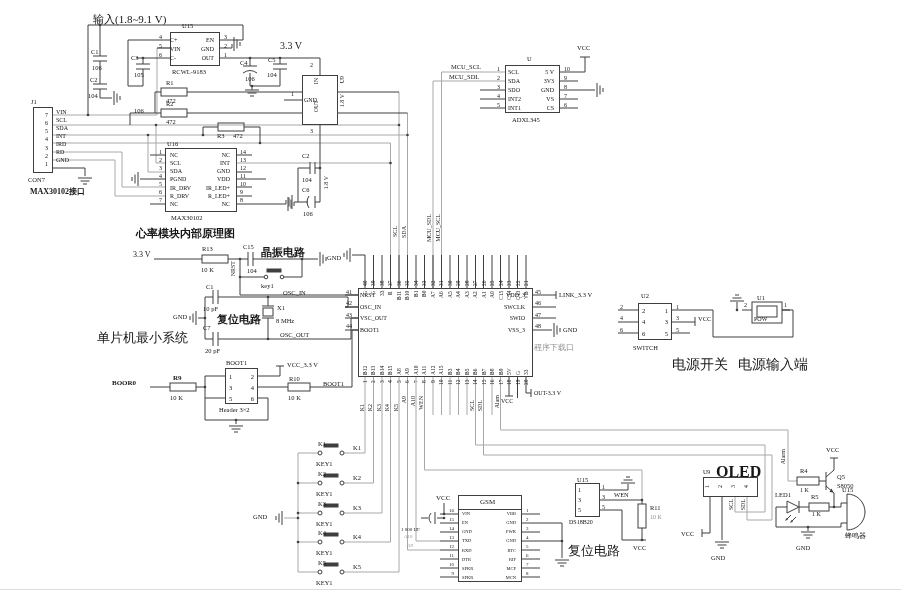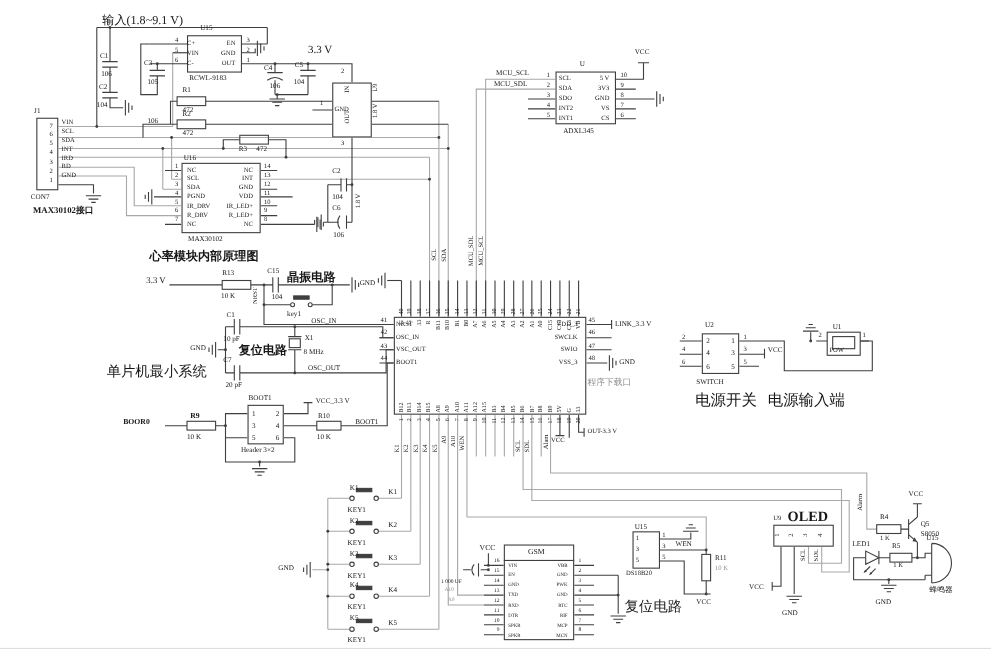--- a/index.html
+++ b/index.html
@@ -1,21 +1,21 @@
 <!DOCTYPE html>
 <html><head>
 <meta charset="utf-8">
 <style>
   html,body{margin:0;padding:0;background:#fff;}
   .canvas{position:relative;width:901px;height:598px;background:#fff;overflow:hidden;
     font-family:"Liberation Serif","DejaVu Serif",serif;color:#161616;}
   svg.wires{position:absolute;left:0;top:0;z-index:0;}
   .lb{position:absolute;z-index:2;font-size:6.5px;line-height:1.1;white-space:nowrap;}
   .f5{font-size:5px;} .f6{font-size:6px;} .f7{font-size:7px;} .f8{font-size:8px;}
-  .f10{font-size:10px;} .f11{font-size:11px;} .f12{font-size:13px;} .f13{font-size:13px;} .f14{font-size:14px;}
+  .f10{font-size:10px;} .f11{font-size:11px;} .f12{font-size:16px;} .f13{font-size:13px;} .f14{font-size:14px;margin-left:40px;}
   .b{font-weight:bold;} .gray{color:#8f8f8f;}
   .rot{position:absolute;z-index:2;writing-mode:vertical-rl;transform:rotate(180deg);font-size:6px;line-height:7px;white-space:nowrap;}
   .cbox{position:absolute;border:1px solid #3f3f3f;background:#fff;z-index:1;box-sizing:border-box;}
   .pincol{position:absolute;z-index:2;display:flex;flex-direction:column;justify-content:space-between;}
   .prow{display:flex;align-items:center;height:8px;}
   .pn{width:12px;text-align:right;font-size:6px;flex:0 0 auto;}
   .pl{flex:1;font-size:6px;margin-left:8px;}
   .pincol.rev .prow{flex-direction:row-reverse;}
   .pincol.rev .pn{text-align:left;padding-left:2px;}
   .pincol.rev .pl{text-align:right;margin-left:0;margin-right:8px;}

